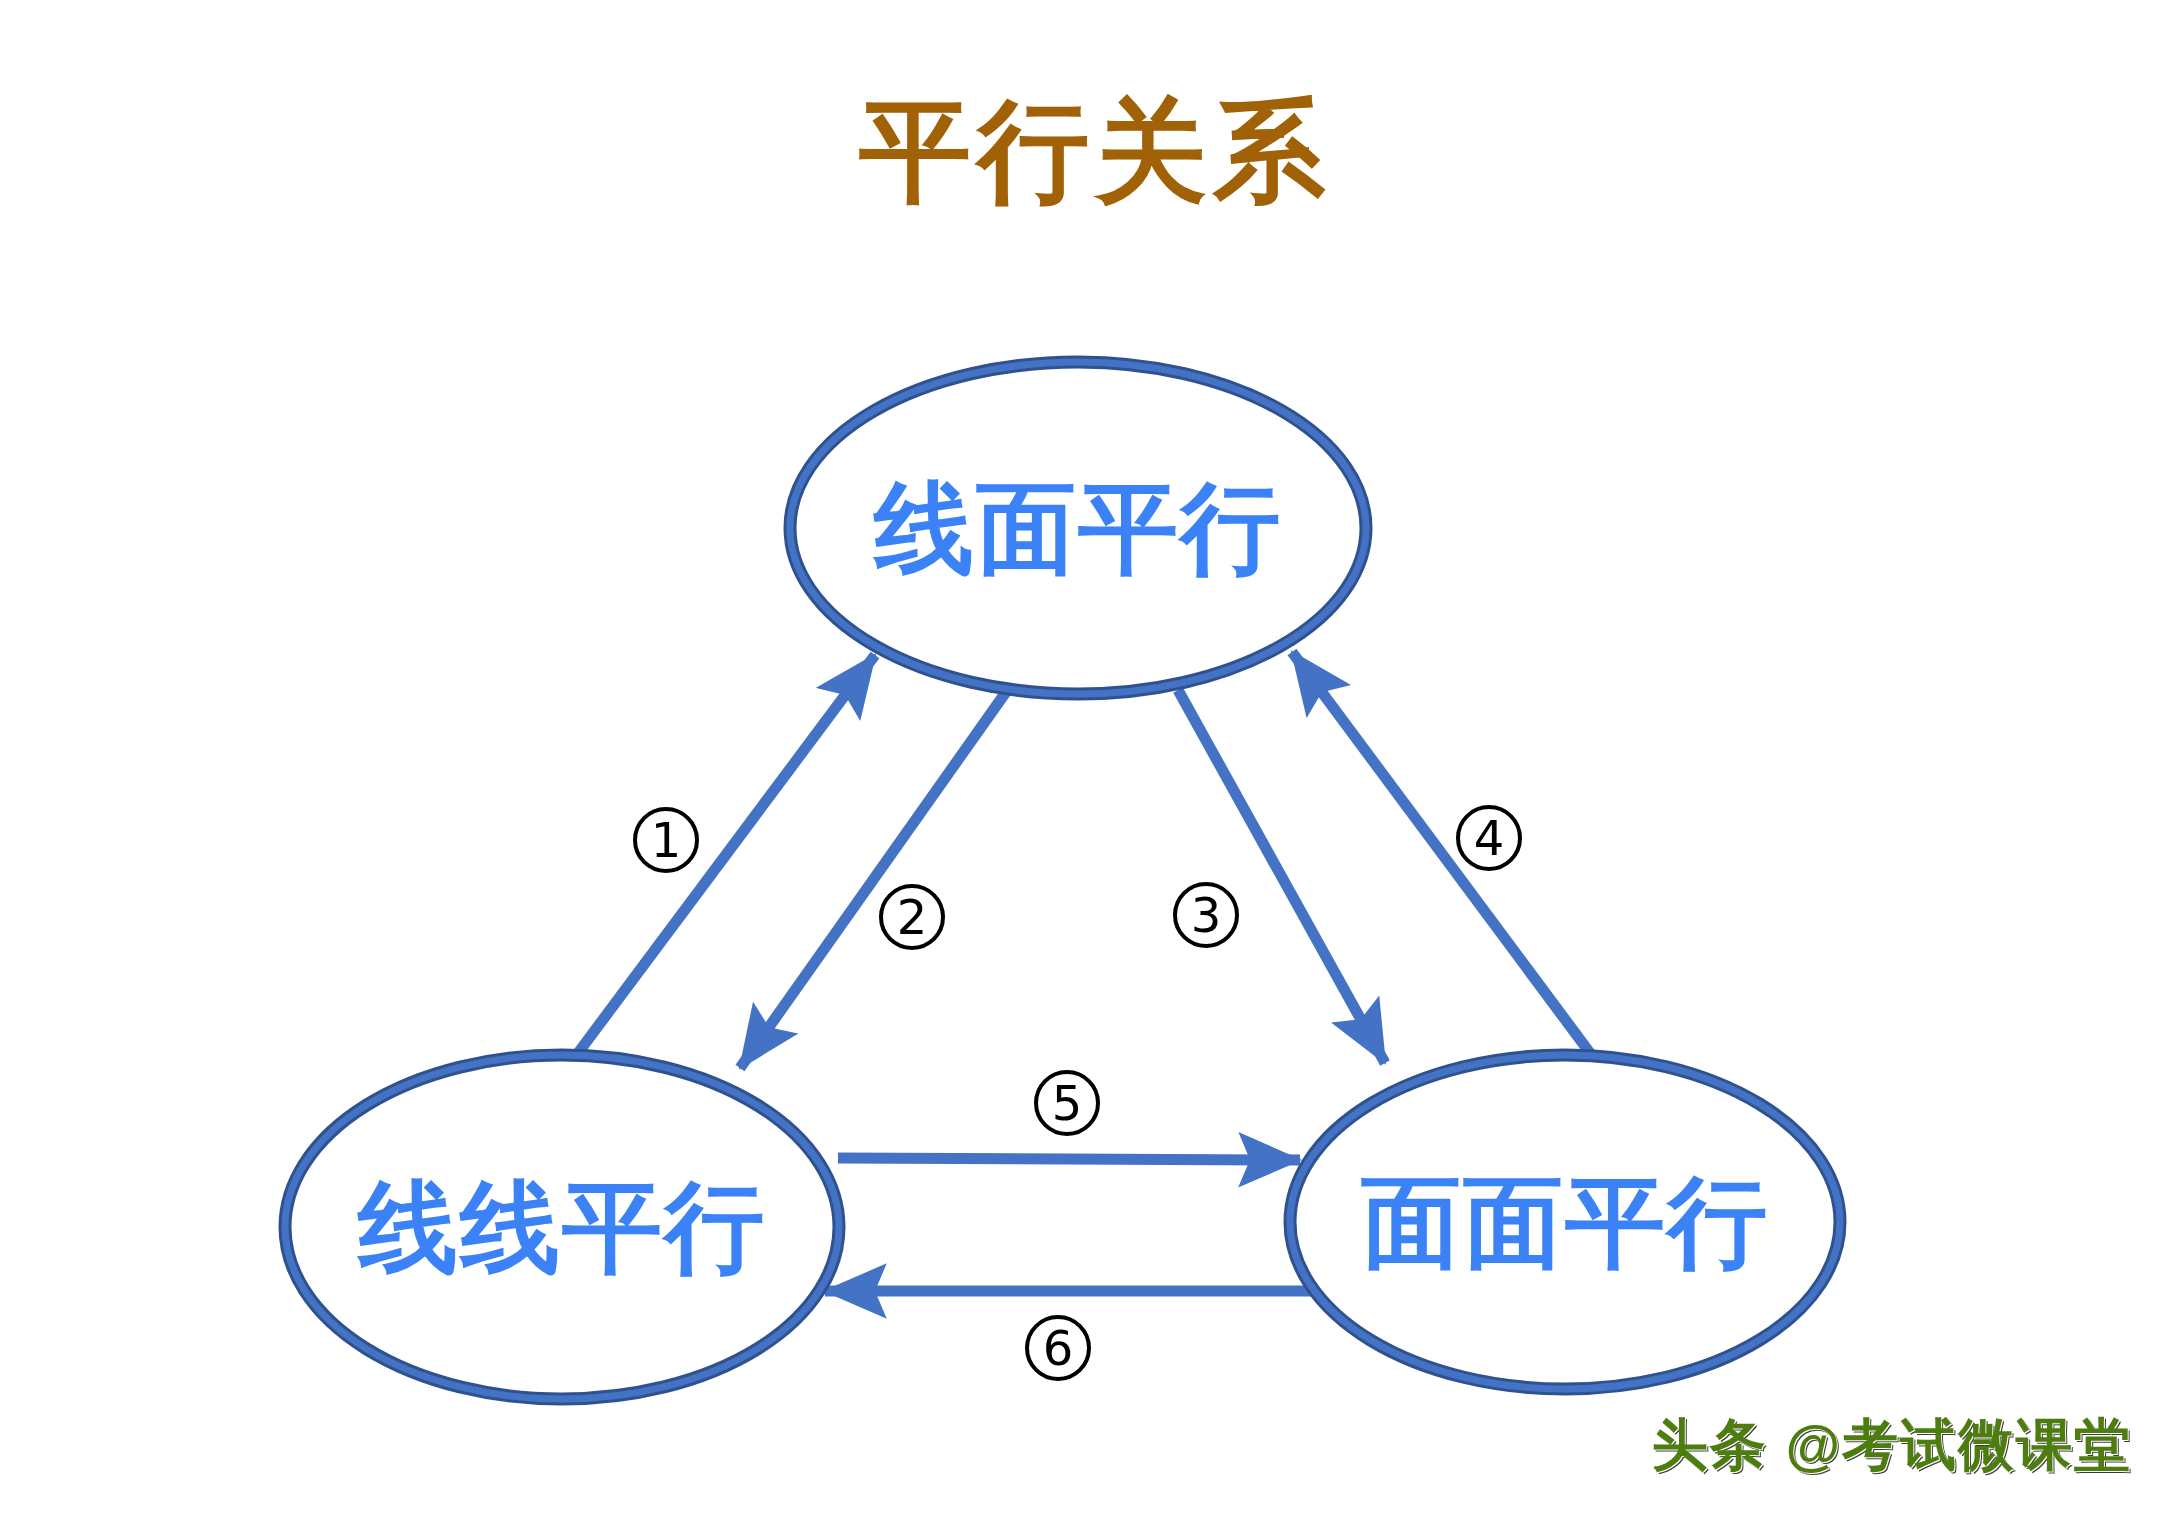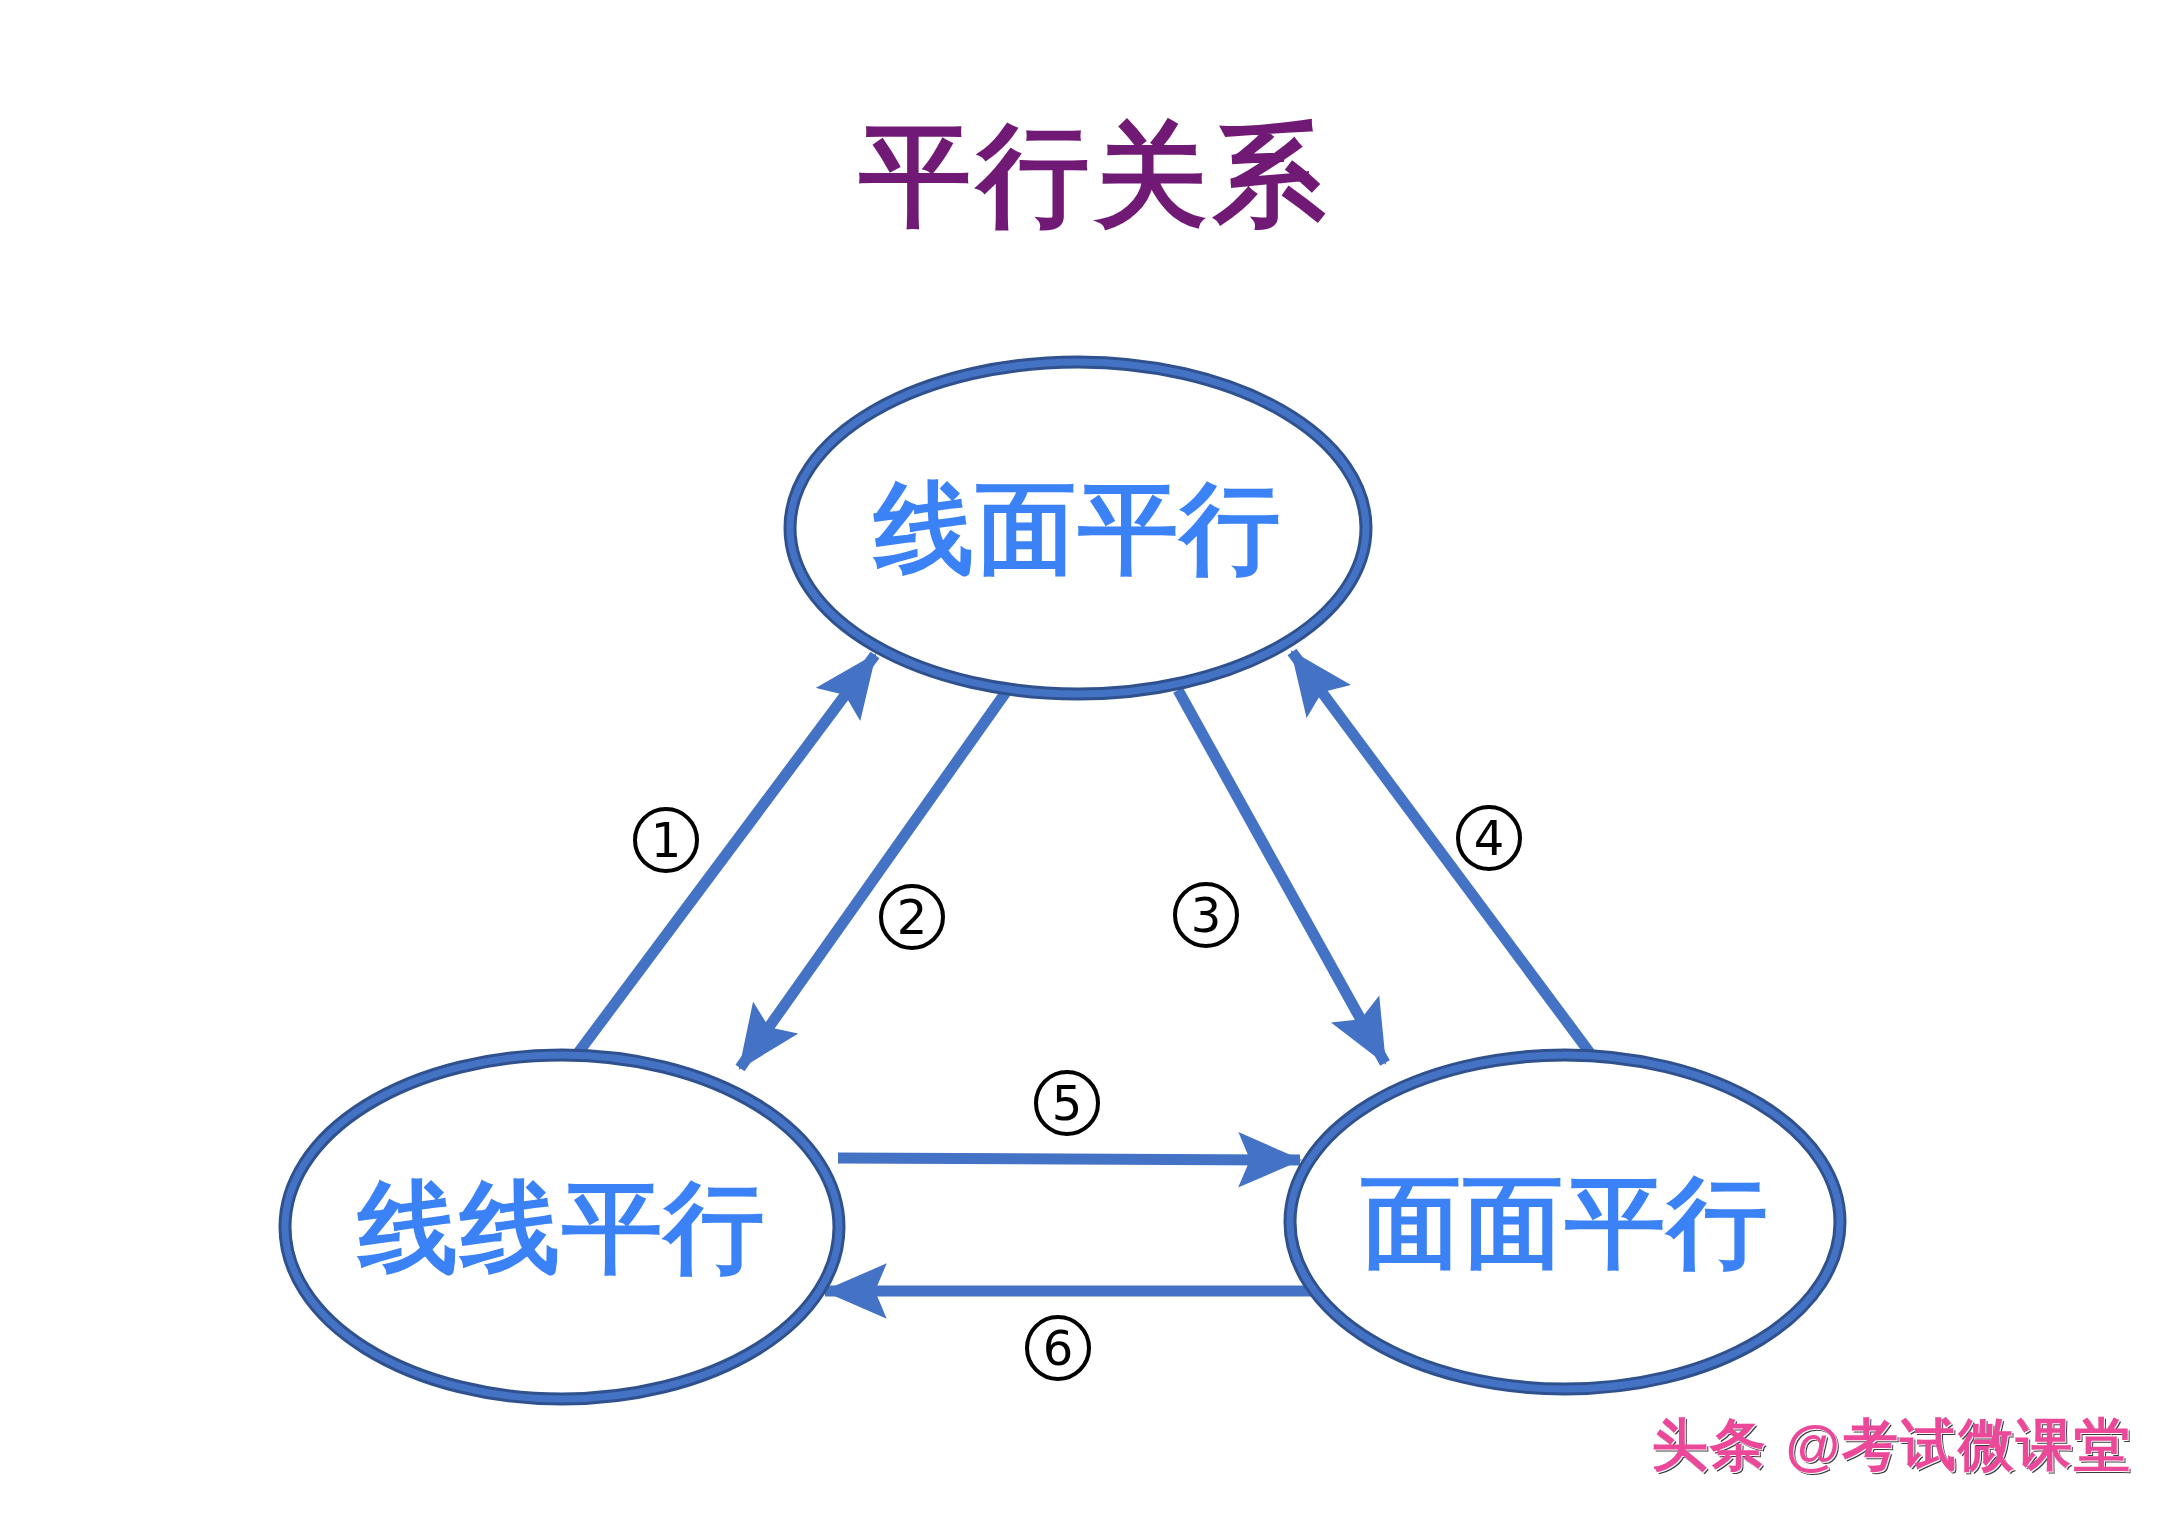--- a/index.html
+++ b/index.html
@@ -13,27 +13,27 @@
     color: #000000;
   }
   .diagram-svg {
     position: absolute;
     left: 0; top: 0;
     width: 2158px; height: 1516px;
   }
   .title {
     position: absolute;
     left: 1095px;
-    top: 176px;
+    top: 152px;
     transform: translate(-50%, -50%);
     font-size: 112px;
     font-weight: 600;
     letter-spacing: 6px;
     white-space: nowrap;
-    color: #701a75;
+    color: #a16207;
     font-family: Liberation Mono, monospace;
   }
   .node-label {
     position: absolute;
     transform: translate(-50%, -50%);
     font-size: 100px;
     font-weight: 600;
     letter-spacing: 2px;
     white-space: nowrap;
     color: #3b82f6;
@@ -64,21 +64,21 @@
   .badge.n5 { left: 1034px; top: 1070px; }
   .badge.n6 { left: 1025px; top: 1315px; }
   .watermark {
     position: absolute;
     right: 26px;
     top: 1408px;
     font-size: 56px;
     font-weight: 700;
     letter-spacing: 2px;
     white-space: nowrap;
-    color: #ec4899;
+    color: #4d7c0f;
     text-shadow: 1px 1px 0 #ffffff, 2px 2px 0 #3a3a3a;
   }
 </style>
 </head>
 <body>
 
 <div class="canvas">
 
   <svg class="diagram-svg" viewBox="0 0 2158 1516">
     <defs>

